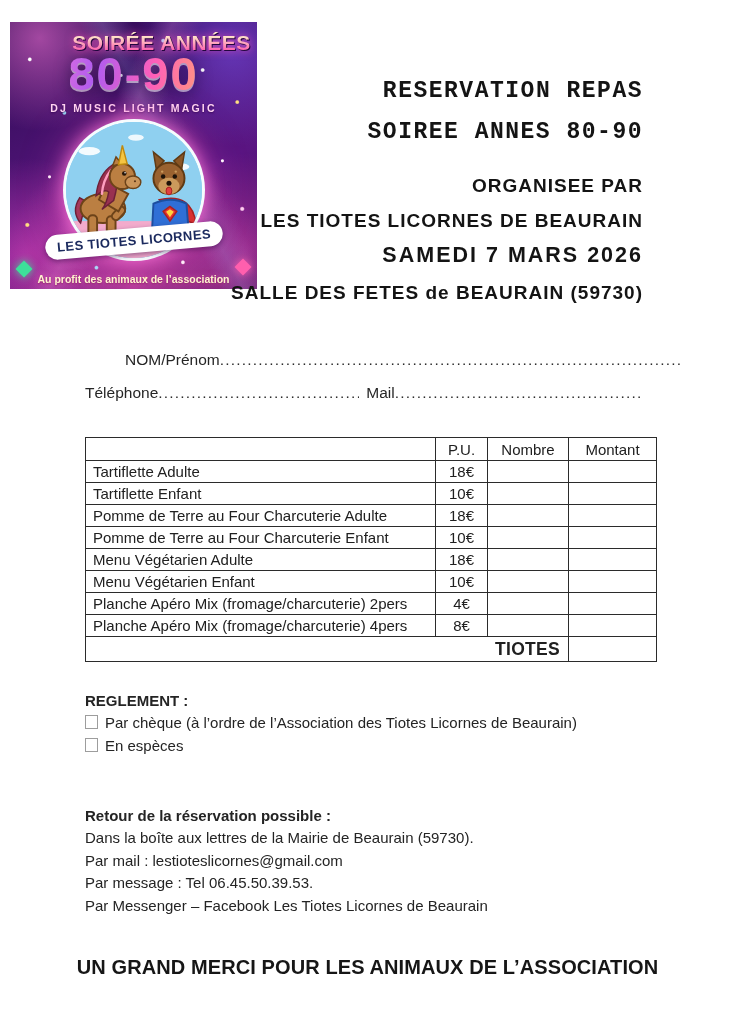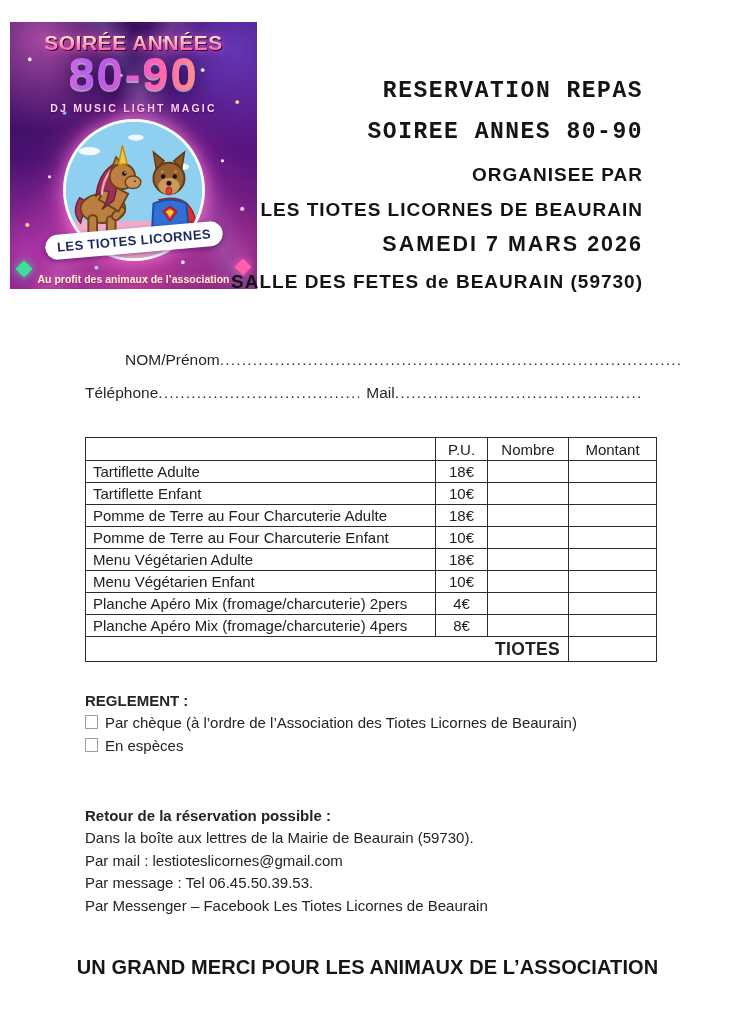--- a/index.html
+++ b/index.html
@@ -47,20 +47,21 @@
   .sparkles::after{ right:8px; bottom:16px; background:#ff5fae; box-shadow:0 0 8px #ff5fae; }
 
   .poster-title{
     position:absolute; top:9px; left:0; width:100%; text-align:center;
     font-size:21px; font-weight:800; letter-spacing:.5px;
     color:#ffb1d8;
     background:linear-gradient(#ffe9c8 20%, #ff63b0 80%);
     -webkit-background-clip:text; background-clip:text;
     -webkit-text-fill-color:transparent;
     filter:drop-shadow(1px 1px 0 #22073f) drop-shadow(0 0 4px rgba(255,80,180,.7));
+    padding-left:28px;
   }
   .poster-years{
     position:absolute; top:28px; left:0; width:100%; text-align:center;
     font-size:47px; font-weight:800; letter-spacing:2px; line-height:1;
     color:#ff6fc8;
     background:linear-gradient(100deg,#ff7ad0 8%, #b05cf0 35%, #ff5fb8 58%, #ffb560 88%);
     -webkit-background-clip:text; background-clip:text;
     -webkit-text-fill-color:transparent;
     filter:drop-shadow(0 2px 0 rgba(255,255,255,.55)) drop-shadow(0 3px 8px rgba(20,5,50,.6));
   }
@@ -89,21 +90,21 @@
     position:absolute; bottom:4px; left:0; width:100%; text-align:center;
     font-size:10.5px; font-weight:700; color:#fff3cf;
     text-shadow:0 1px 2px #90206a, 0 0 6px rgba(255,120,200,.6);
   }
 
   
   .doc-header{ position:absolute; top:78px; right:92px; text-align:right; color:#141414; }
   .h-fancy{ font-family:Liberation Mono, monospace; font-weight:700; font-size:23px; letter-spacing:1.5px; }
   .h-comic{ font-weight:700; font-size:19px; letter-spacing:1px; }
   .hl0{ margin-bottom:15px; }
-  .hl1{ margin-bottom:19px; }
+  .hl1{ margin-bottom:30px; }
   .hl2{ margin-bottom:13px; }
   .hl3{ margin-bottom:11px; }
   .hl4{ font-size:21.5px; letter-spacing:2px; margin-bottom:14px; }
 
   
   .fieldline{
     position:absolute; left:85px; width:556px; display:flex; align-items:baseline;
     font-size:15.5px; color:#262626; white-space:nowrap;
   }
   .fieldline.name{ top:351px;margin-left:40px; }

